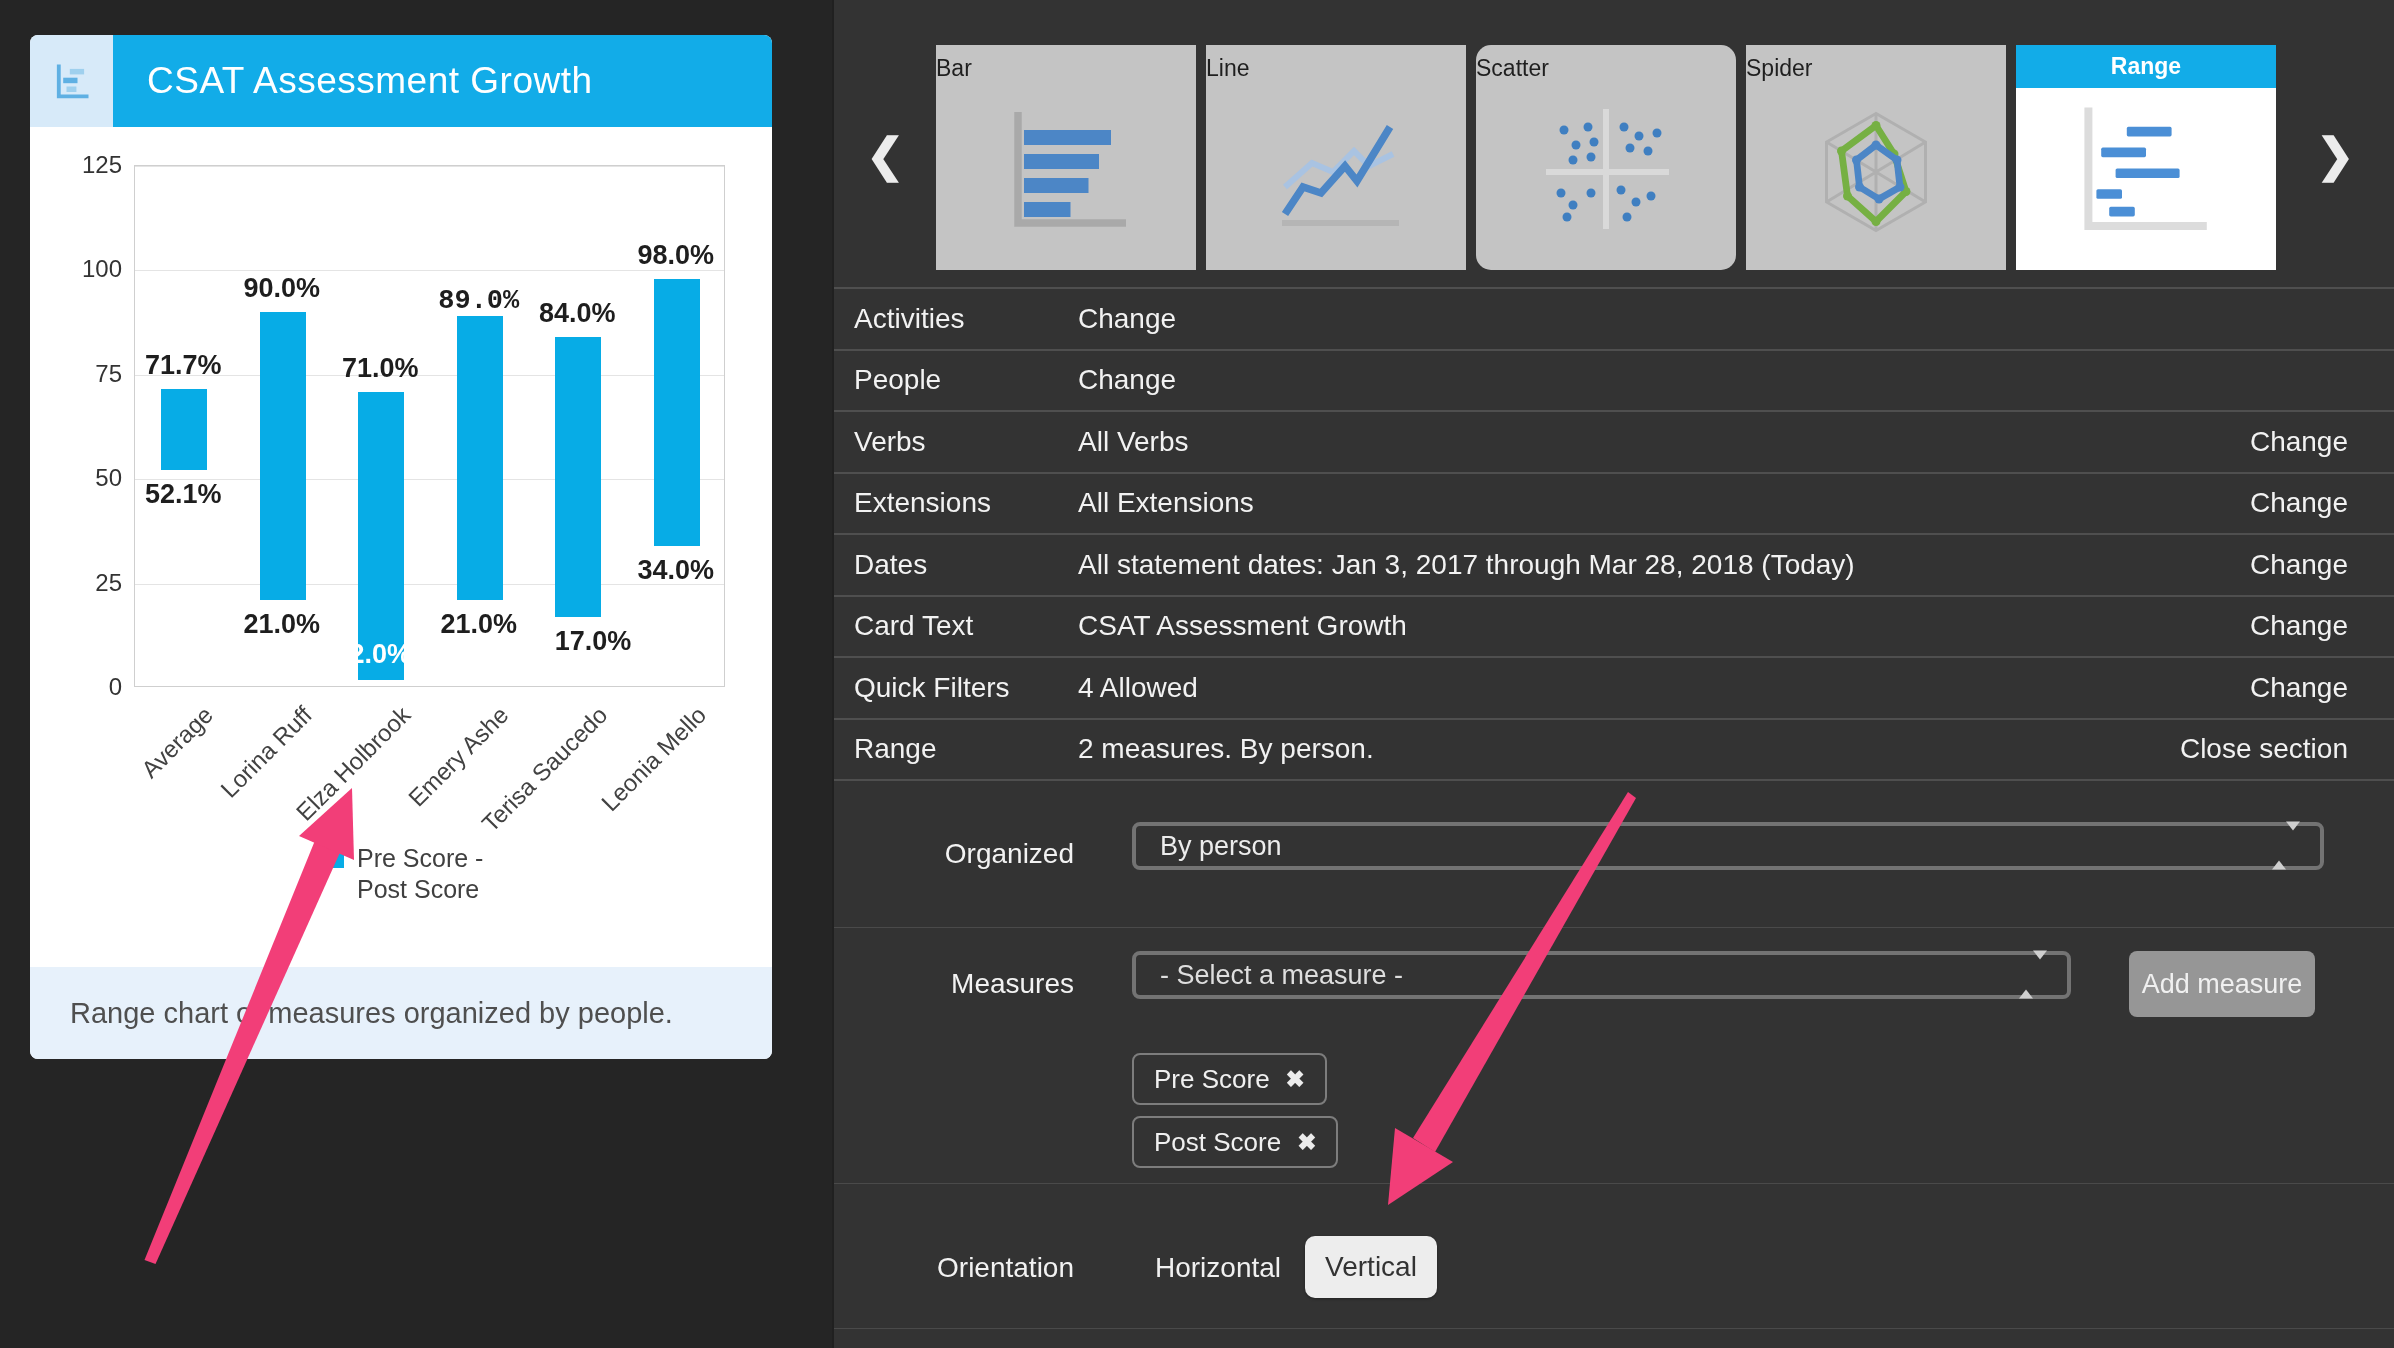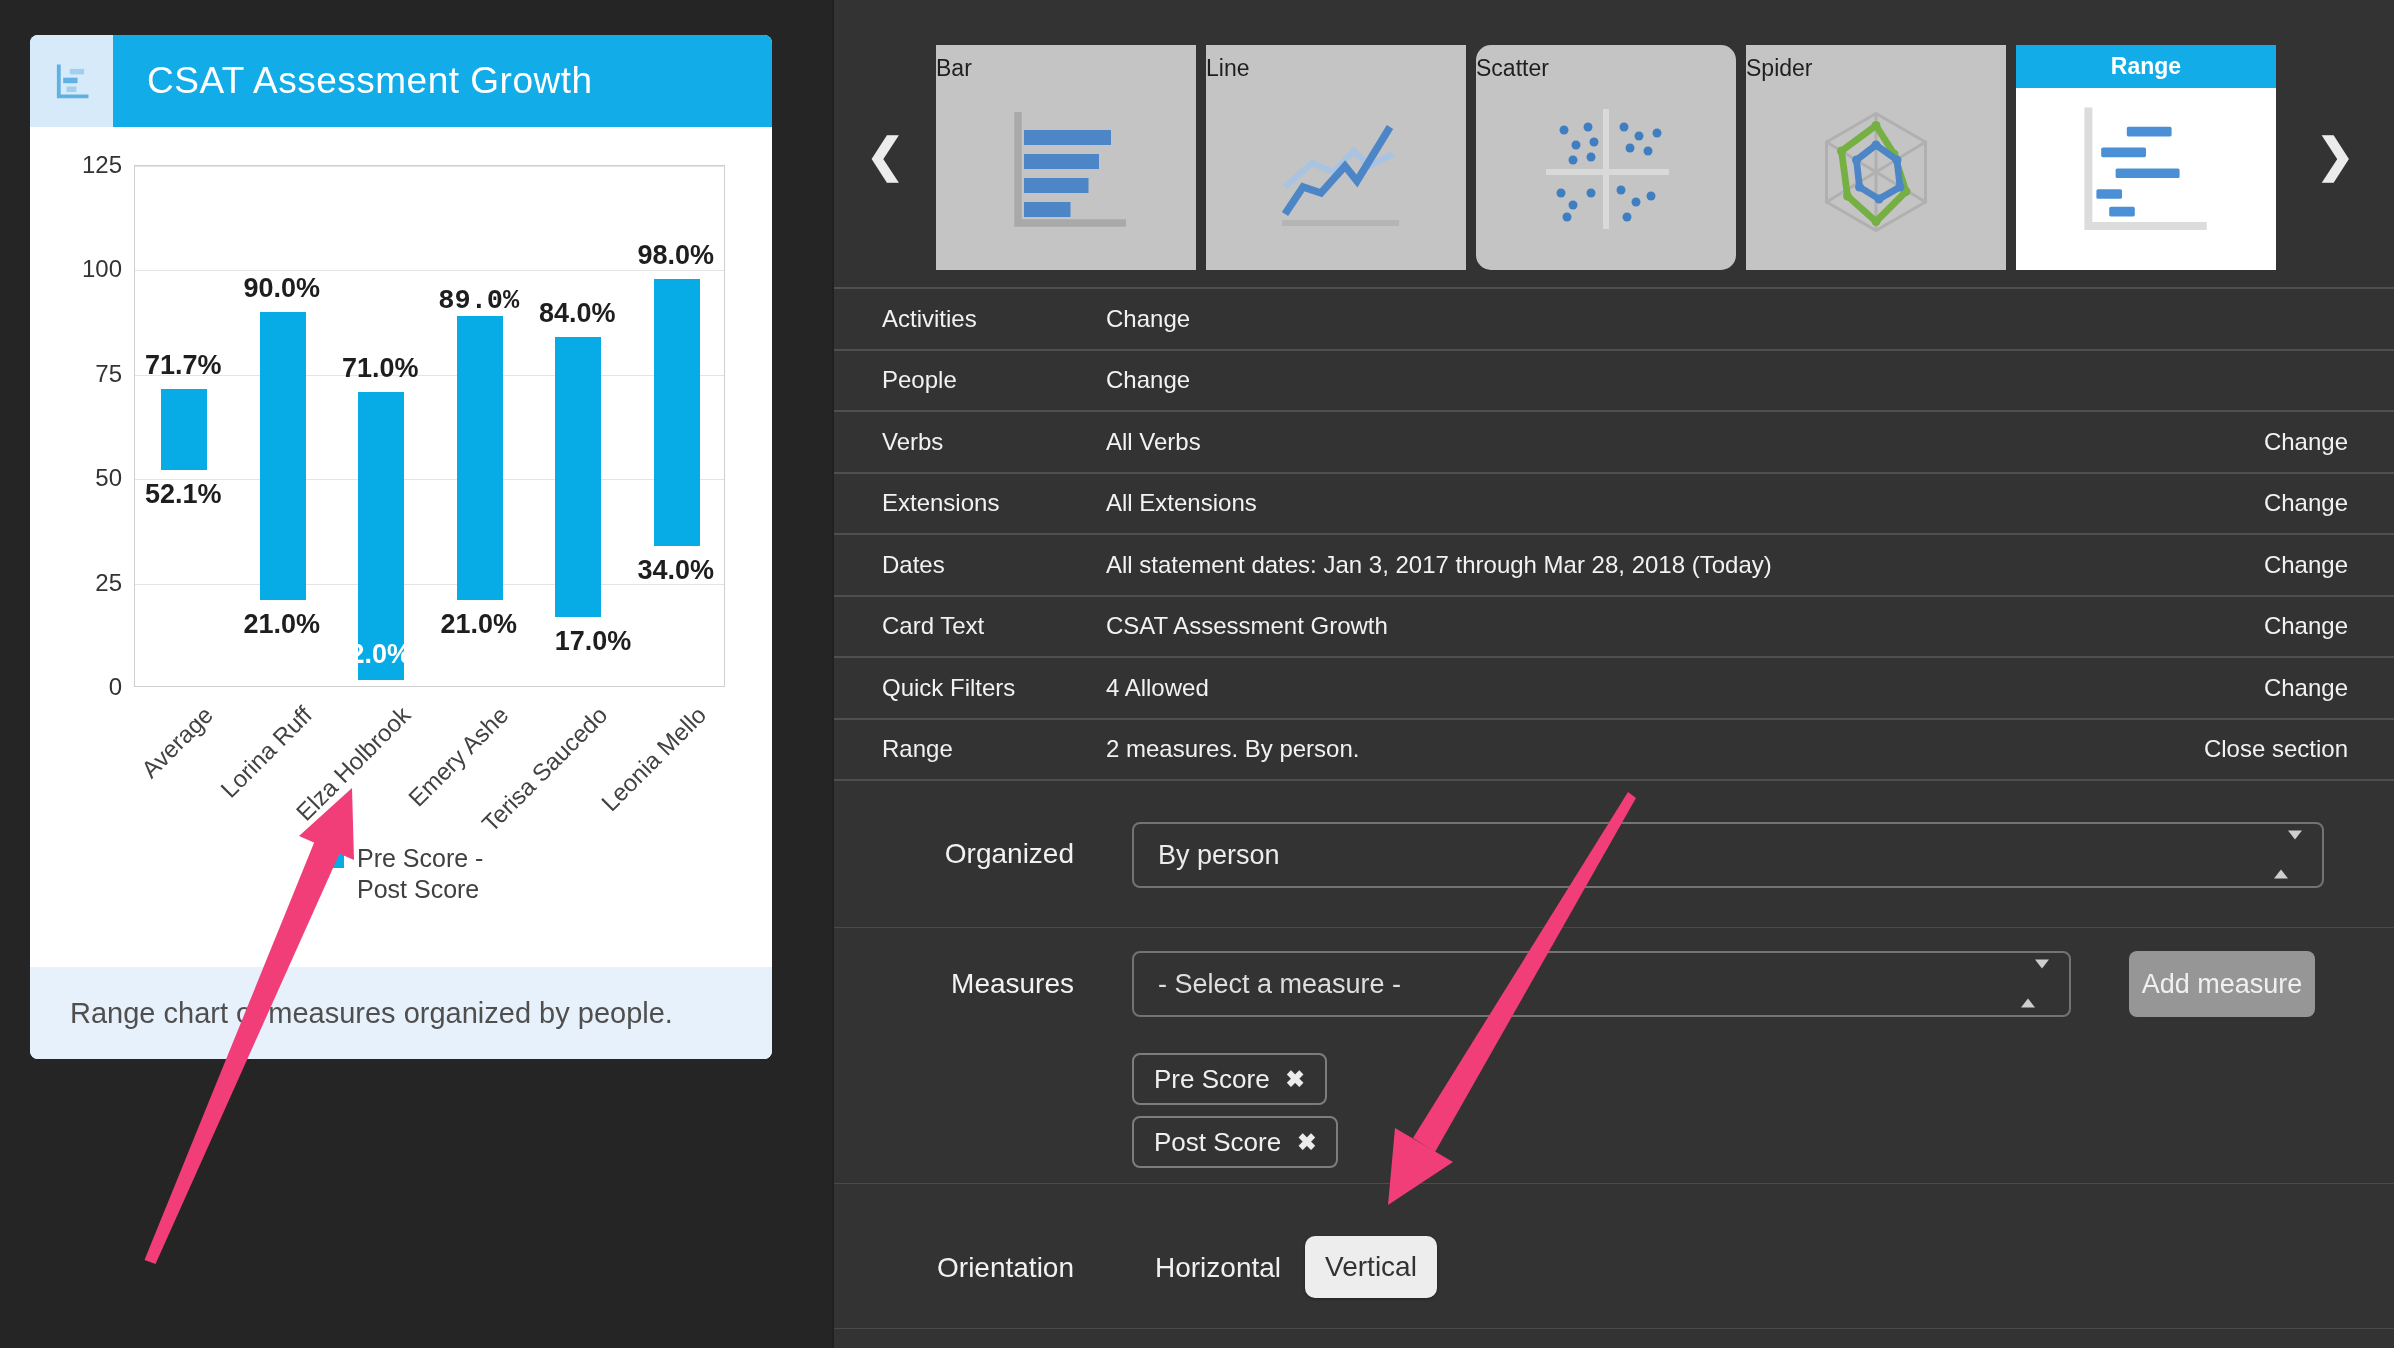--- a/index.html
+++ b/index.html
@@ -48,28 +48,28 @@
            text-align:left; cursor:pointer; }
   .thumb-label { margin-top:10px; font-size:23px; color:#1f1f1f; }
   .thumb svg { display:block; margin:12px auto 0 auto; }
   .thumb.selected { background:#ffffff; }
   .thumb-selected-head { width:100%; height:43px; background:#12ace8; display:flex;
                          align-items:center; justify-content:center; }
   .thumb-selected-head .thumb-label { margin:0; color:#ffffff; font-weight:bold; }
 
   .settings-rows { position:absolute; left:0; top:287px; width:100%; border-top:2px solid #4f4f4f; }
   .settings-row { height:61.5px; border-bottom:2px solid #4f4f4f; display:flex; align-items:center;
-                  font-size:24px; color:#f2f2f2;padding-left:28px; }
+                  font-size:28px; color:#f2f2f2; }
   .settings-row .row-label { width:244px; padding-left:20px; flex:0 0 244px; }
   .settings-row .row-value { flex:1; }
   .settings-row .row-action { padding-right:46px; cursor:pointer; }
 
   .field-label { position:absolute; left:0; width:240px; text-align:right; font-size:28px; color:#f2f2f2; }
-  .fake-select { position:absolute; background:transparent; border:2px solid #737373; border-radius:8px;
-                 height:66px; display:flex; align-items:center; padding-left:24px; font-size:27px;
+  .fake-select { position:absolute; background:transparent; border:4px solid #737373; border-radius:8px;
+                 height:48px; display:flex; align-items:center; padding-left:24px; font-size:27px;
                  color:#ececec; cursor:pointer; }
   .spin { position:absolute; right:20px; top:50%; transform:translateY(-50%); }
   .spin .up { width:0; height:0; border-left:7px solid transparent; border-right:7px solid transparent;
               border-bottom:9px solid #cfcfcf; margin-bottom:4px; }
   .spin .dn { width:0; height:0; border-left:7px solid transparent; border-right:7px solid transparent;
               border-top:9px solid #cfcfcf; }
 
   .add-btn { position:absolute; left:1295px; top:951px; width:186px; height:66px; background:#969696;
              border:none; border-radius:8px; color:#f0f0f0; font-size:27px; cursor:pointer;
              font-family:"Liberation Sans", sans-serif; }

